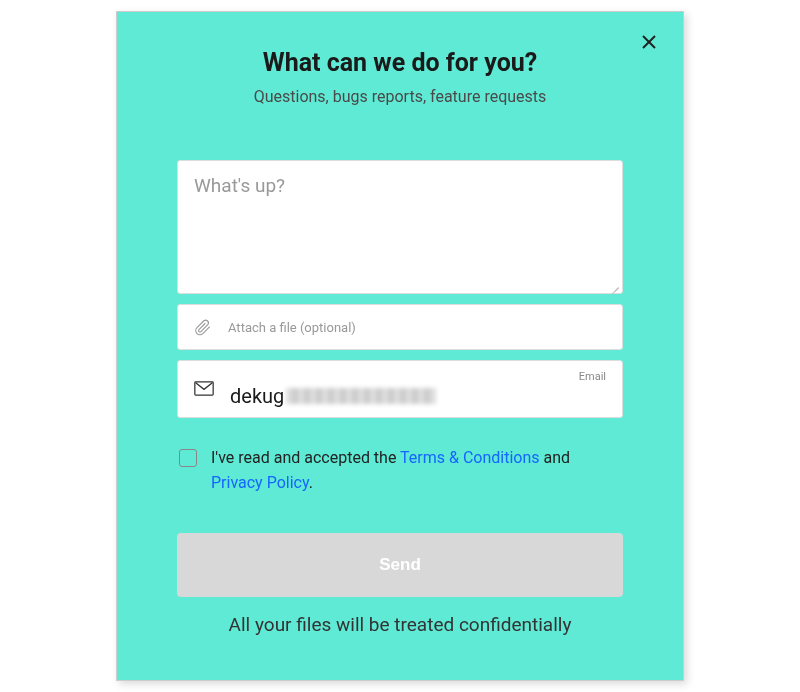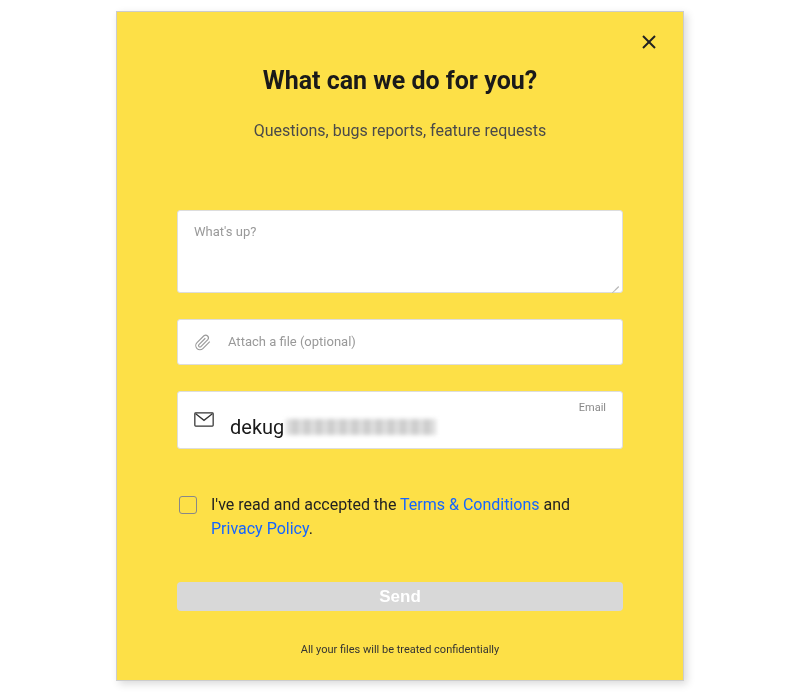--- a/index.html
+++ b/index.html
@@ -12,28 +12,27 @@
       background: #fff;
       width: 800px;
       height: 692px;
       display: flex;
       align-items: center;
       justify-content: center;
     }
     .modal {
       width: 568px;
       height: 670px;
-      background: #fde047;
+      background: #5eead4;
       border: 1px solid #ccc;
       box-shadow: 3px 3px 8px rgba(0,0,0,0.15);
       position: relative;
-      padding: 54px 60px 24px 60px;
+      padding: 36px 60px 24px 60px;
       display: flex;
       flex-direction: column;
-      gap: 16px;
     }
     .close-btn {
       position: absolute;
       top: 18px;
       right: 22px;
       width: 24px;
       height: 24px;
       display: flex;
       align-items: center;
       justify-content: center;
@@ -89,21 +88,21 @@
       height: 134px;
       position: relative;
     }
     .textarea-field textarea {
       width: 100%;
       height: 100%;
       border: none;
       outline: none;
       resize: none;
       font-family: inherit;
-      font-size: 13px;
+      font-size: 19px;
       color: #1a1a1a;
     }
     .textarea-field textarea::placeholder {
       color: #999;
     }
     .resize-handle {
       position: absolute;
       bottom: 3px;
       right: 3px;
       width: 10px;
@@ -214,35 +213,35 @@
       font-size: 16px;
       color: #222;
       line-height: 1.55;
     }
     .consent-text a {
       color: #1565ff;
       text-decoration: none;
       cursor: pointer;
     }
     .send-btn {
-      margin-top: 24px;
-      height: 56px;
+      margin-top: 37px;
+      height: 64px;
       background: #d8d8d8;
       border: none;
       border-radius: 4px;
       font-size: 17px;
       font-weight: 600;
       color: #fff;
       cursor: pointer;
       width: 100%;
     }
     .footer-note {
       margin-top: 16px;
       text-align: center;
-      font-size: 11px;
+      font-size: 19px;
       color: #333;
     }
   </style>
 </head>
 <body>
 
 <div class="modal">
 
   <div class="close-btn">
     <svg viewBox="0 0 16 16">

